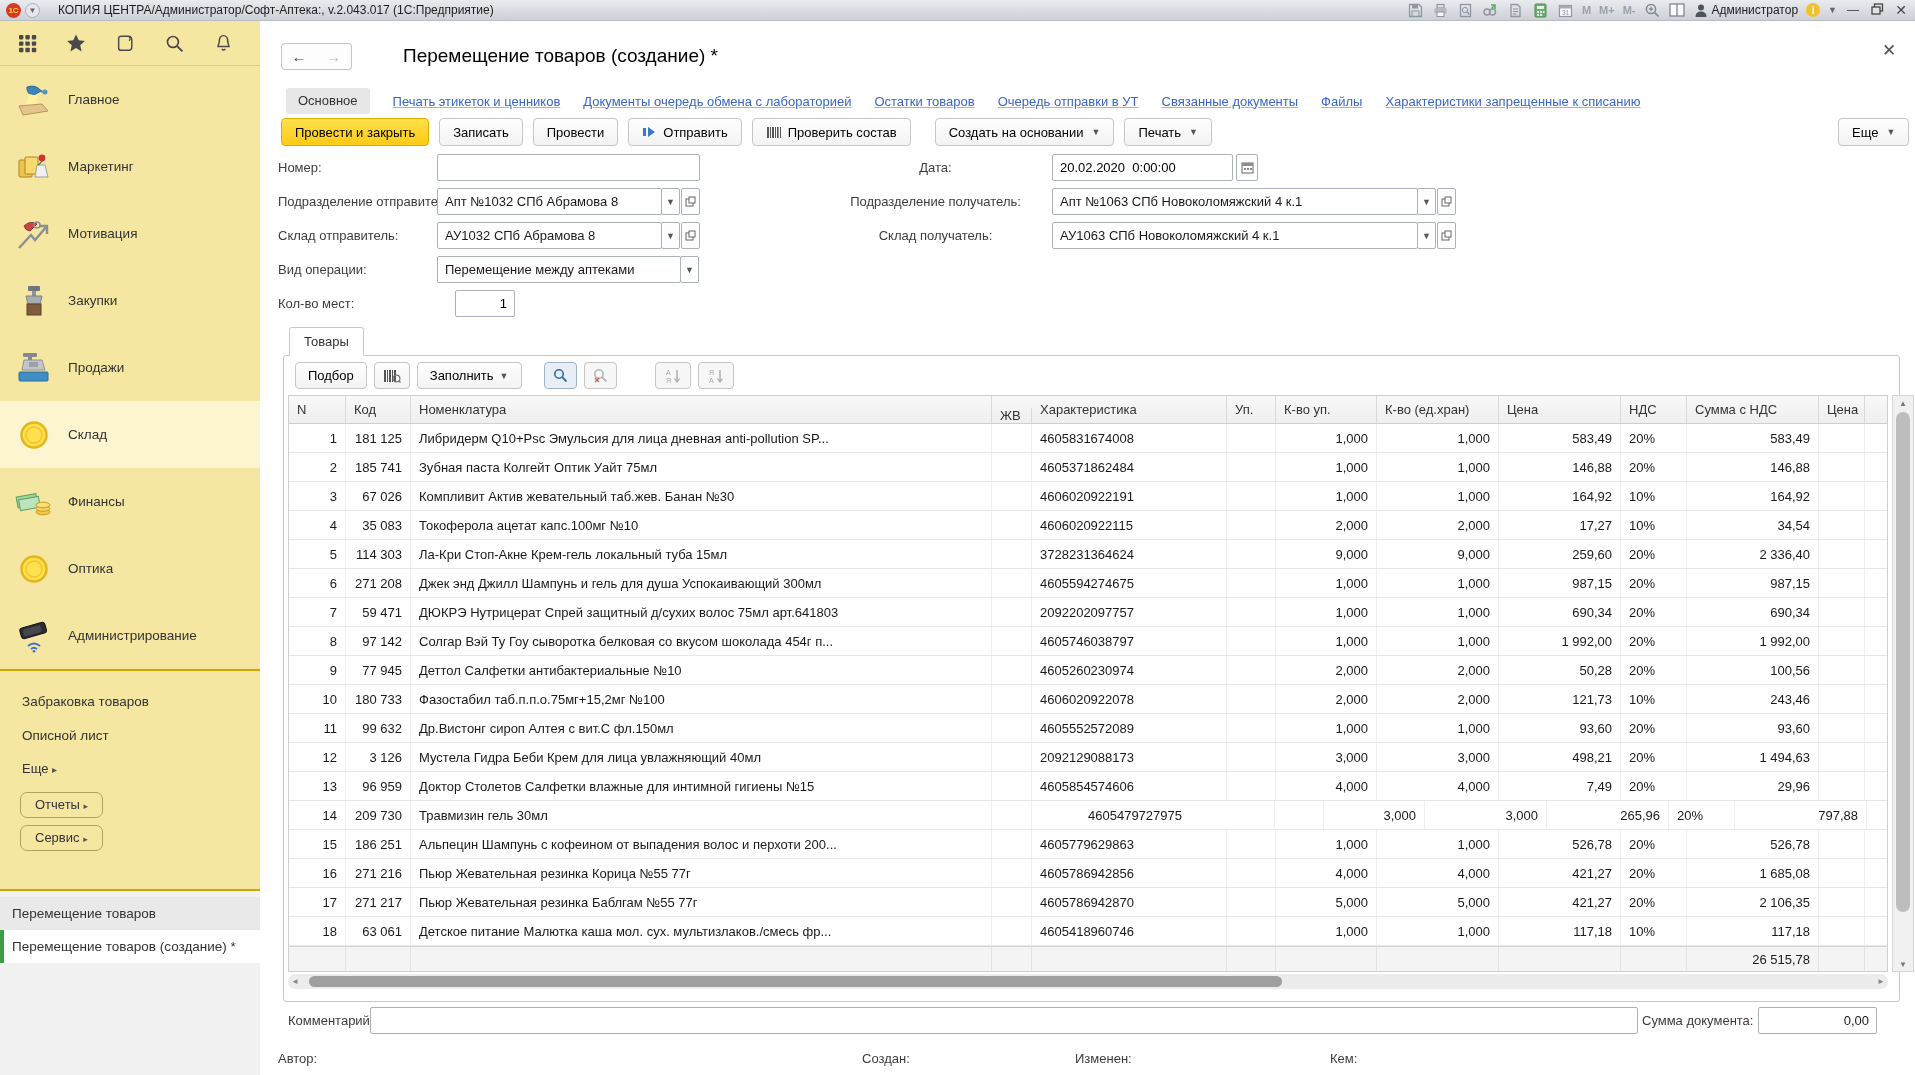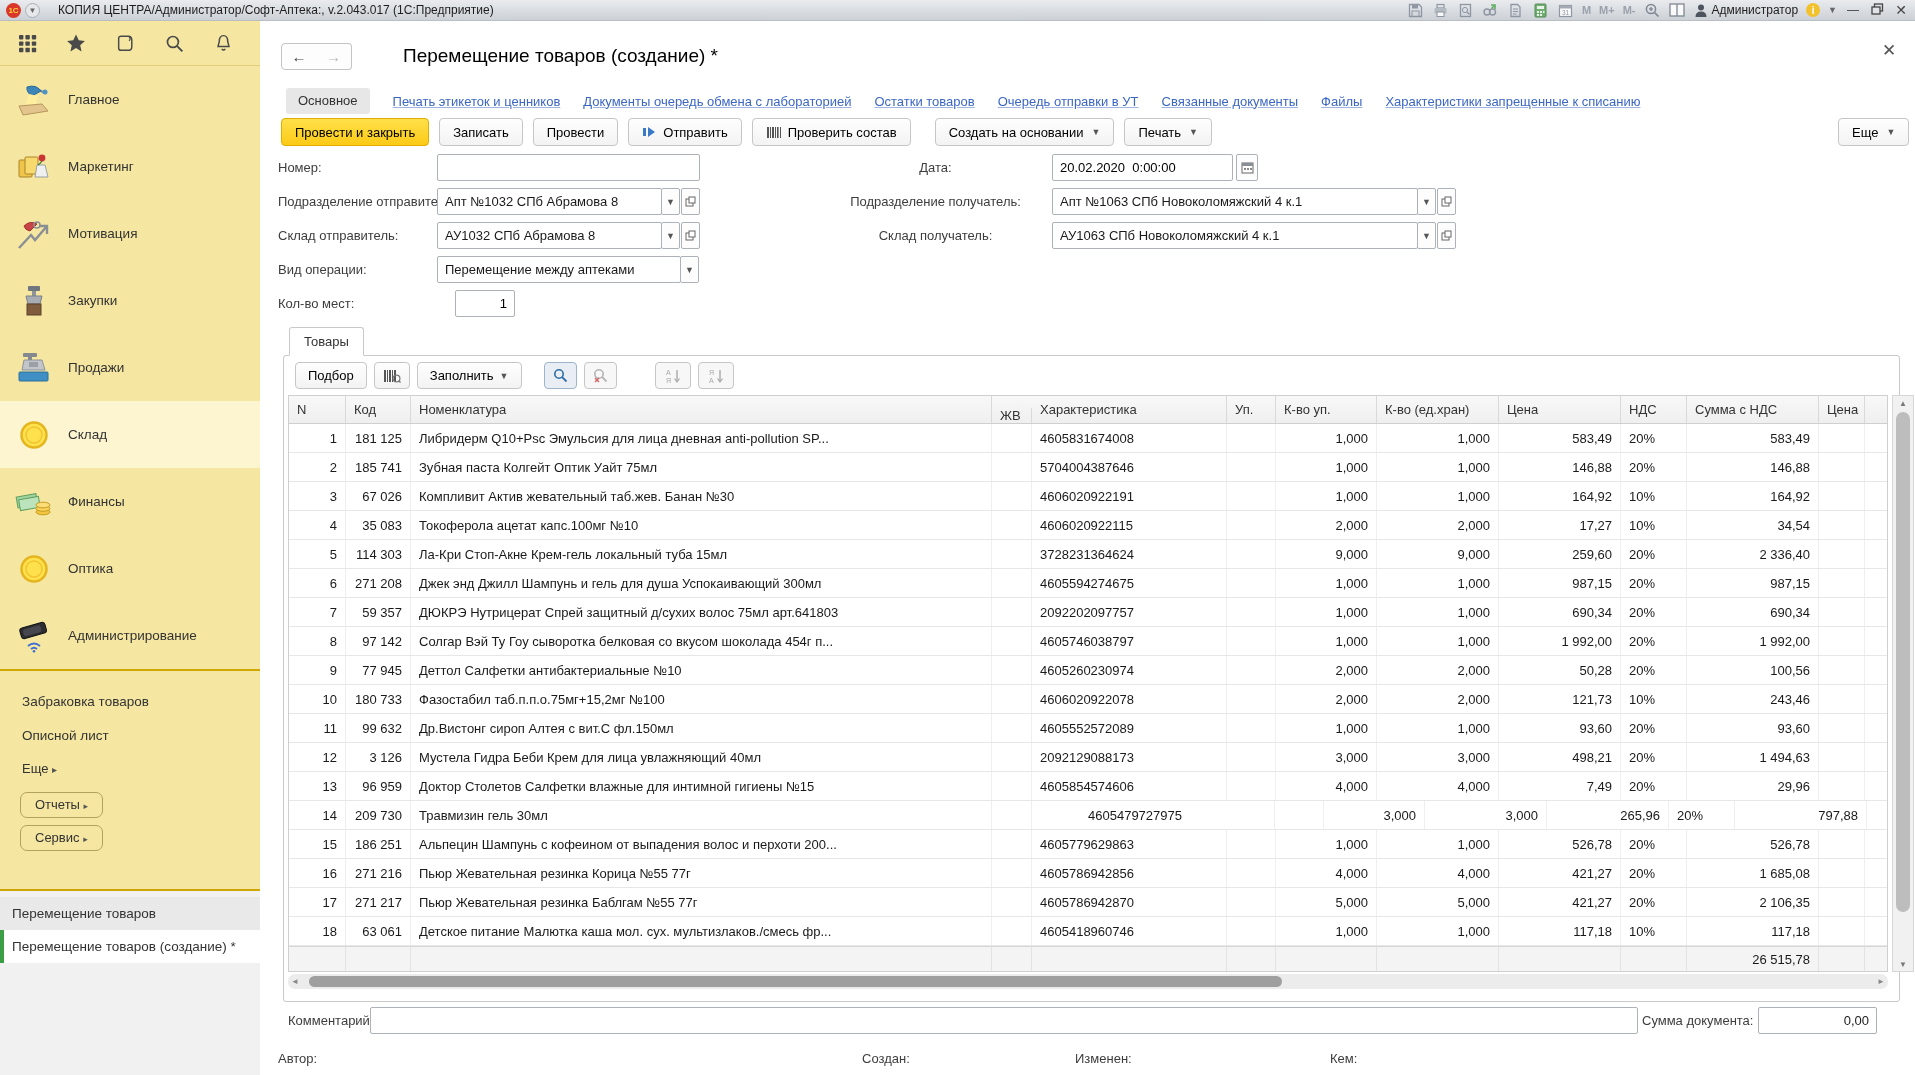--- a/index.html
+++ b/index.html
@@ -608,21 +608,21 @@
               <div class="td num" style="width: 122px;">583,49</div>
               <div class="td" style="width: 66px;">20%</div>
               <div class="td num" style="width: 132px;">583,49</div>
               <div class="td" style="width: 46px;"></div>
             </div>
             <div class="gt-row">
               <div class="td num" style="width: 57px;">2</div>
               <div class="td num" style="width: 65px;">185 741</div>
               <div class="td" style="width: 581px;">Зубная паста Колгейт Оптик Уайт 75мл</div>
               <div class="td" style="width: 40px;"></div>
-              <div class="td" style="width: 195px;">5704004387646</div>
+              <div class="td" style="width: 195px;">4605371862484</div>
               <div class="td" style="width: 49px;"></div>
               <div class="td num" style="width: 101px;">1,000</div>
               <div class="td num" style="width: 122px;">1,000</div>
               <div class="td num" style="width: 122px;">146,88</div>
               <div class="td" style="width: 66px;">20%</div>
               <div class="td num" style="width: 132px;">146,88</div>
               <div class="td" style="width: 46px;"></div>
             </div>
             <div class="gt-row">
               <div class="td num" style="width: 57px;">3</div>
@@ -675,21 +675,21 @@
               <div class="td" style="width: 49px;"></div>
               <div class="td num" style="width: 101px;">1,000</div>
               <div class="td num" style="width: 122px;">1,000</div>
               <div class="td num" style="width: 122px;">987,15</div>
               <div class="td" style="width: 66px;">20%</div>
               <div class="td num" style="width: 132px;">987,15</div>
               <div class="td" style="width: 46px;"></div>
             </div>
             <div class="gt-row">
               <div class="td num" style="width: 57px;">7</div>
-              <div class="td num" style="width: 65px;">59 357</div>
+              <div class="td num" style="width: 65px;">59 471</div>
               <div class="td" style="width: 581px;">ДЮКРЭ Нутрицерат Спрей защитный д/сухих волос 75мл арт.641803</div>
               <div class="td" style="width: 40px;"></div>
               <div class="td" style="width: 195px;">2092202097757</div>
               <div class="td" style="width: 49px;"></div>
               <div class="td num" style="width: 101px;">1,000</div>
               <div class="td num" style="width: 122px;">1,000</div>
               <div class="td num" style="width: 122px;">690,34</div>
               <div class="td" style="width: 66px;">20%</div>
               <div class="td num" style="width: 132px;">690,34</div>
               <div class="td" style="width: 46px;"></div>

